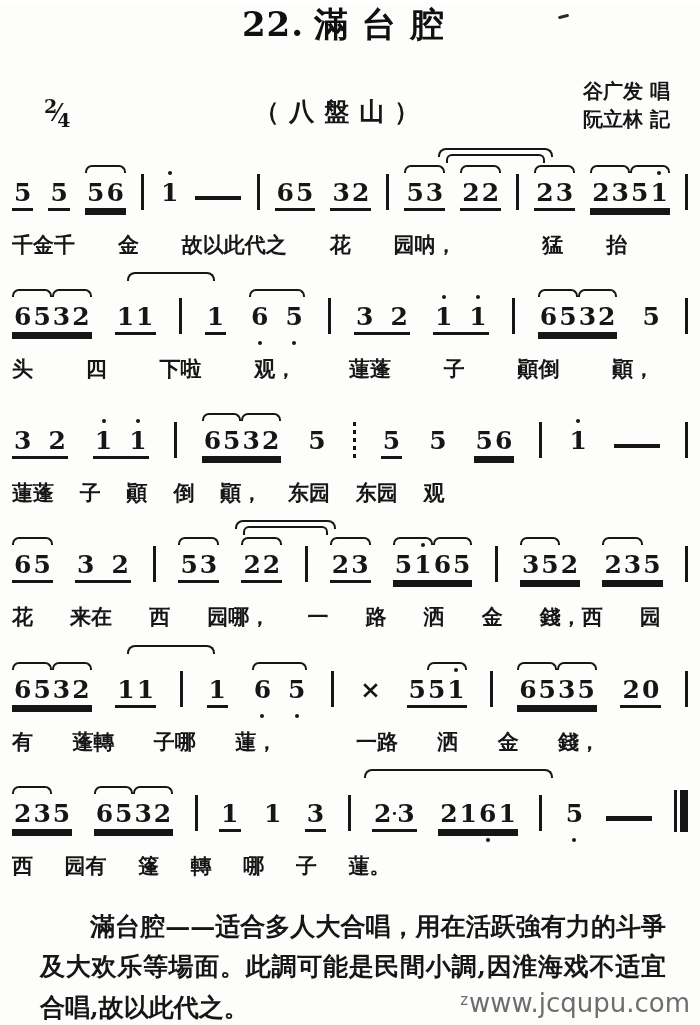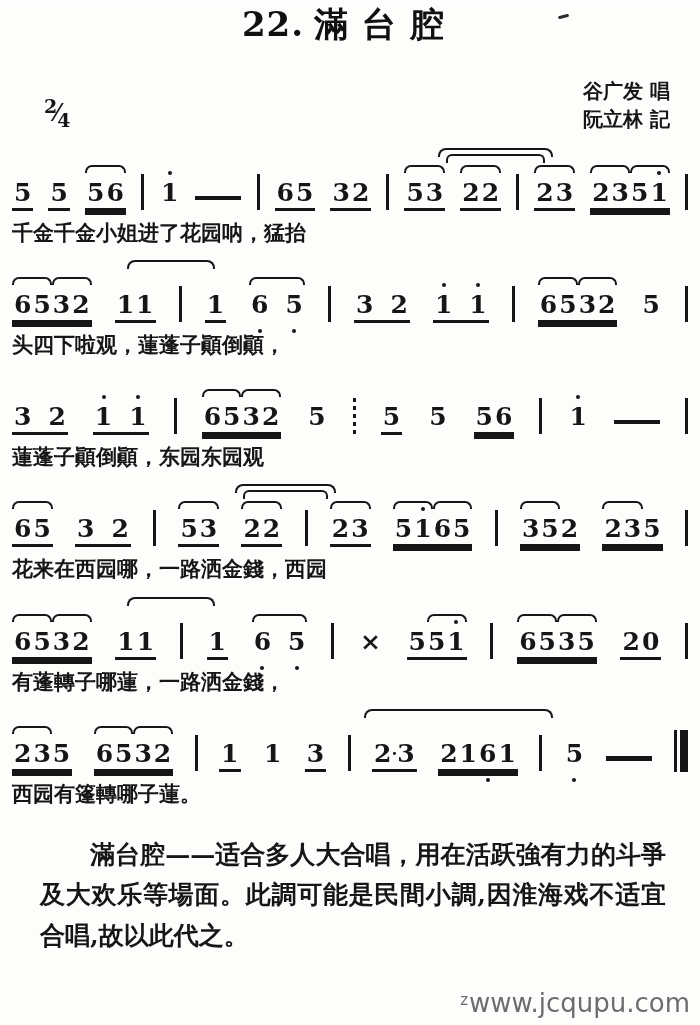--- a/index.html
+++ b/index.html
@@ -47,21 +47,21 @@
   .overlay-arc{position:absolute;top:3px;height:9px;border:2.5px solid #161616;border-bottom:none;
        border-radius:8px 8px 0 0;box-sizing:border-box;}
   .overlay-arc.double::after{content:"";position:absolute;left:6px;right:6px;top:4px;height:7px;
        border:2.5px solid #161616;border-bottom:none;border-radius:6px 6px 0 0;}
   .bar{width:3px;height:36px;background:#161616;margin-bottom:1px;}
   .bar.dashed{background:repeating-linear-gradient(180deg,#161616 0 4px,transparent 4px 8px);}
   .ndash{width:46px;height:4.5px;background:#161616;margin-bottom:11px;}
   .finalbar{display:inline-flex;gap:3px;}
   .finalbar .thin{width:3px;height:42px;background:#161616;}
   .finalbar .thick{width:8px;height:42px;background:#161616;}
-  .lyrics{display:flex;justify-content:flex-start;margin-top:10px;font-size:21px;
+  .lyrics{display:flex;justify-content:space-between;margin-top:22px;font-size:21px;
           font-weight:800;line-height:1.1;}
   .line-0 .lyrics{width:91%;}
   .line-1 .lyrics{width:95%;}
   .line-2 .lyrics{width:64%;}
   .line-3 .lyrics{width:96%;}
   .line-4 .lyrics{width:87%;}
   .line-5 .lyrics{width:56%;}
   
   .footnote{margin:30px 34px 0 40px;font-size:25px;font-weight:800;line-height:1.62;
             text-indent:2em;text-align:justify;}
@@ -78,20 +78,21 @@
 
 
   <h2 class="piece-title">
     <span class="num">22.</span><span class="nm">滿台腔</span>
   </h2>
 
   <div class="meta-row">
     <div class="time-sig">
       <sup>2</sup><span class="frac-slash">⁄</span><sub>4</sub>
     </div>
+    <div class="scene">（八盤山）</div>
     <div class="credits">
       <div>谷广发 唱</div>
       <div>阮立林 記</div>
     </div>
   </div>
 
 
   <div id="score">
       <div class="music-line line-0">
         <div class="notes">
@@ -164,21 +165,21 @@
               <span class="nt">3</span>
               <span class="nt">5</span>
               <span class="nt hi">1</span>
             </span>
           </span>
           <span class="bar"></span>
         </div>
         <div class="lyrics">
           <span class="syl">千金千</span>
           <span class="syl">金</span>
-          <span class="syl">小姐进了</span>
+          <span class="syl">故以此代之</span>
           <span class="syl">花</span>
           <span class="syl">园呐，</span>
           <span class="syl"></span>
           <span class="syl">猛</span>
           <span class="syl">抬</span>
         </div>
       </div>
       <div class="music-line line-1">
         <div class="notes">
           <span class="overlay-arc" style="left: 17%; width: 13%;"></span>

